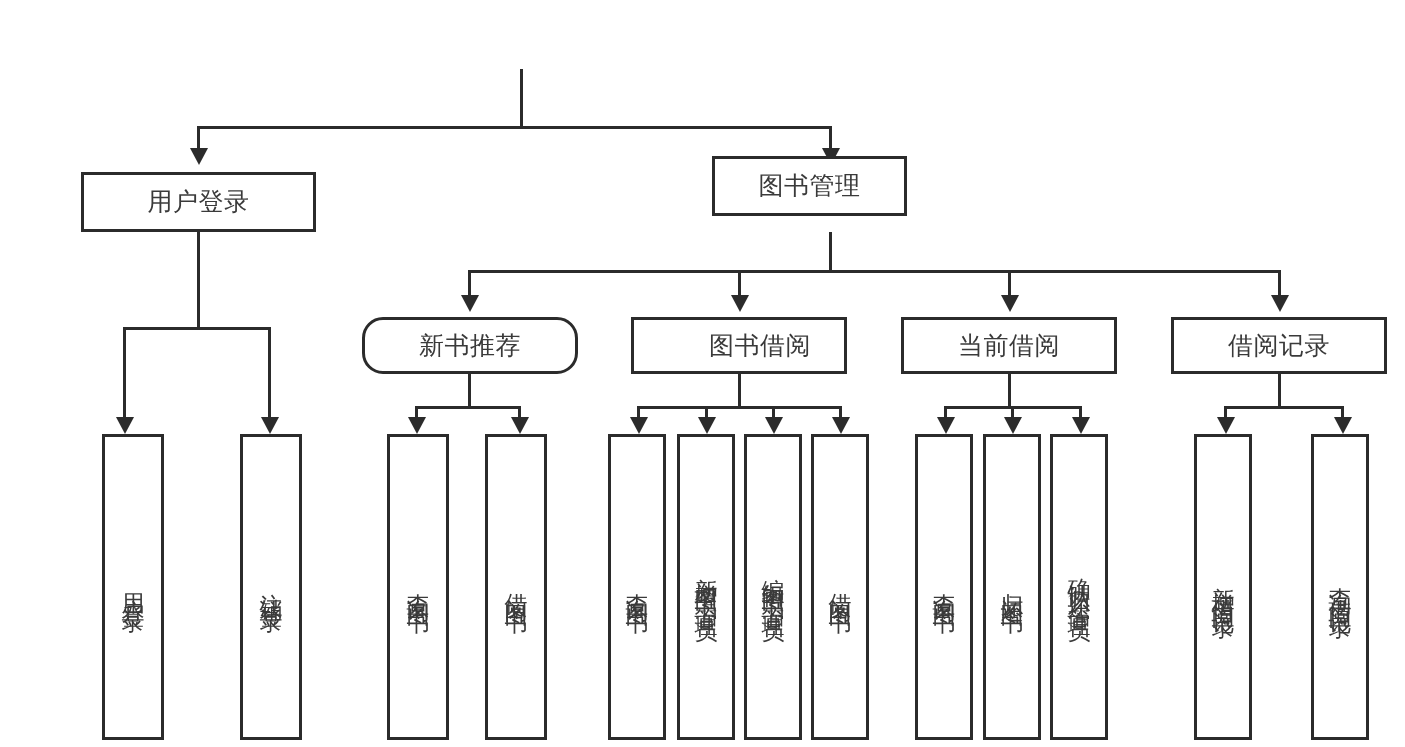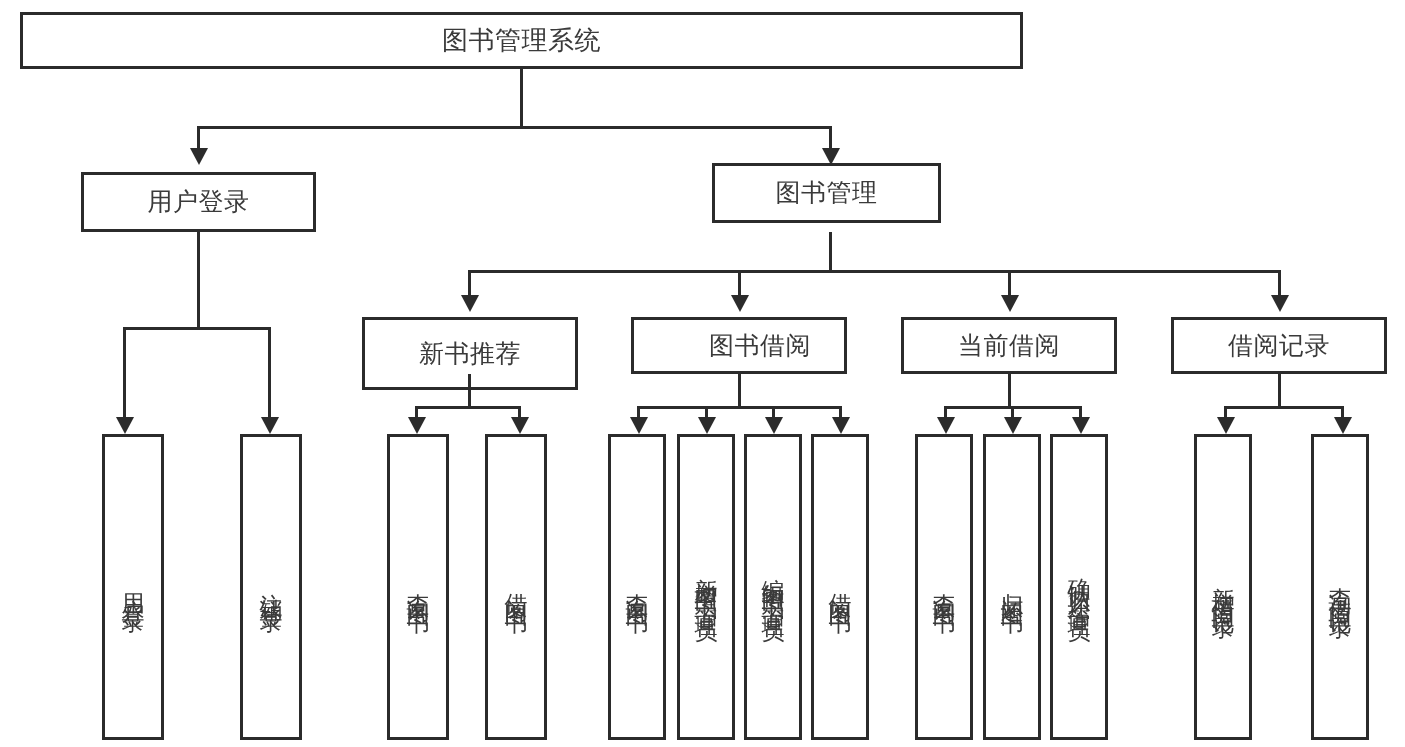--- a/index.html
+++ b/index.html
@@ -77,36 +77,33 @@
     letter-spacing: 0.5px;
     white-space: nowrap;
     font-family: "DejaVu Sans", "Liberation Sans", sans-serif;
   }
 </style>
 </head>
 <body>
 
 <div id="canvas">
 
-  <div class="node h root" style="left:20px; top:12px; width:1003px; height:57px;">
-    <span class="label">图书管理系统</span>
-  </div>
 
   <div class="vline" style="left:520px; top:69px; height:57px;"></div>
 
   <div class="hline" style="left:197px; top:126px; width:634px;"></div>
   <div class="vline" style="left:197px; top:126px; height:22px;"></div>
   <div class="arrow" style="left:190px; top:148px;"></div>
   <div class="vline" style="left:829px; top:126px; height:22px;"></div>
   <div class="arrow" style="left:822px; top:148px;"></div>
 
   <div class="node h" style="left:81px; top:172px; width:235px; height:60px;">
     <span class="label">用户登录</span>
   </div>
-  <div class="node h" style="left:712px; top:163px; width:229px; height:60px;">
+  <div class="node h" style="left:712px; top:156px; width:195px; height:60px;">
     <span class="label">图书管理</span>
   </div>
 
   <div class="vline" style="left:197px; top:232px; height:95px;"></div>
   <div class="hline" style="left:123px; top:327px; width:148px;"></div>
   <div class="vline" style="left:123px; top:327px; height:90px;"></div>
   <div class="arrow" style="left:116px; top:417px;"></div>
   <div class="vline" style="left:268px; top:327px; height:90px;"></div>
   <div class="arrow" style="left:261px; top:417px;"></div>
 
@@ -114,21 +111,21 @@
   <div class="hline" style="left:468px; top:270px; width:812px;"></div>
   <div class="vline" style="left:468px; top:270px; height:25px;"></div>
   <div class="arrow" style="left:461px; top:295px;"></div>
   <div class="vline" style="left:738px; top:270px; height:25px;"></div>
   <div class="arrow" style="left:731px; top:295px;"></div>
   <div class="vline" style="left:1008px; top:270px; height:25px;"></div>
   <div class="arrow" style="left:1001px; top:295px;"></div>
   <div class="vline" style="left:1278px; top:270px; height:25px;"></div>
   <div class="arrow" style="left:1271px; top:295px;"></div>
 
-  <div class="node h" style="left:362px; top:317px; width:216px; height:73px;">
+  <div class="node h" style="left:362px; top:317px; width:216px; height:57px;border-radius:21px;">
     <span class="label">新书推荐</span>
   </div>
   <div class="node h" style="left:631px; top:317px; width:216px; height:57px;padding-left:42px;">
     <span class="label">图书借阅</span>
   </div>
   <div class="node h" style="left:901px; top:317px; width:216px; height:57px;">
     <span class="label">当前借阅</span>
   </div>
   <div class="node h" style="left:1171px; top:317px; width:216px; height:57px;">
     <span class="label">借阅记录</span>

